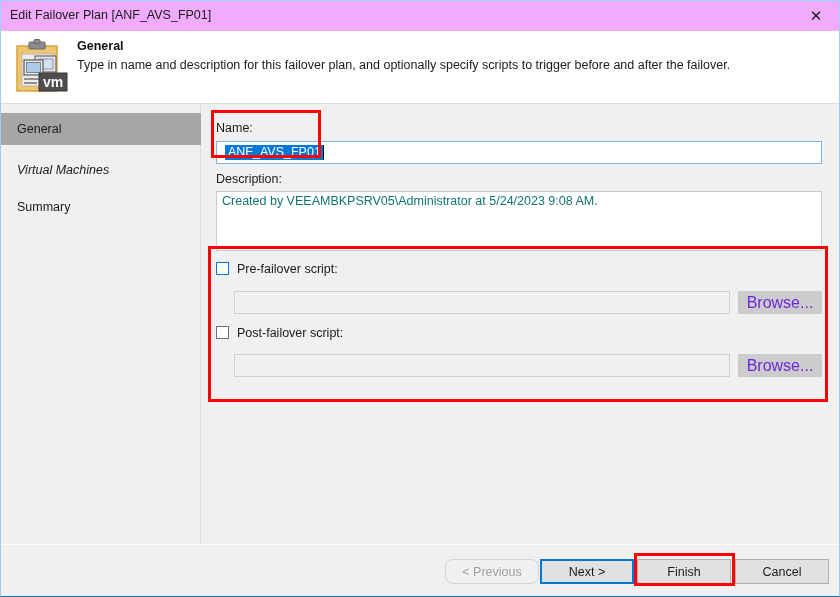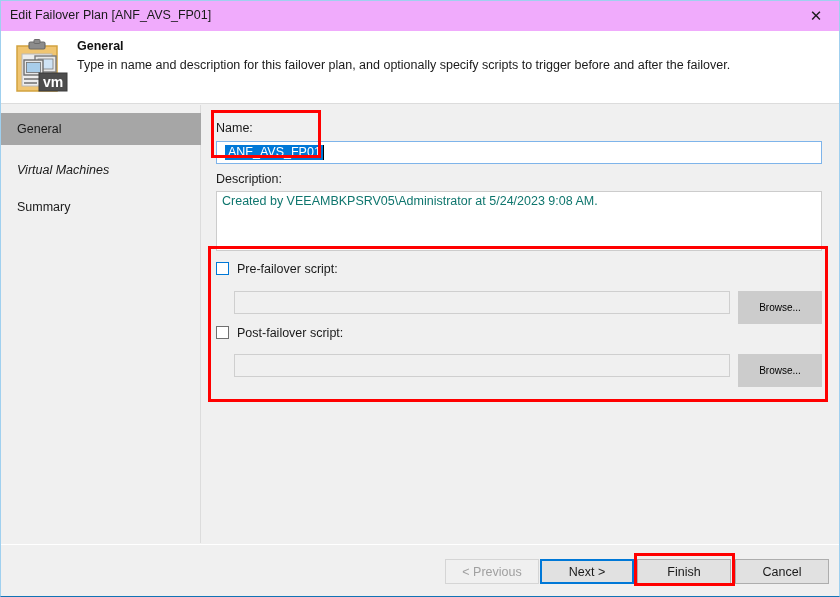--- a/index.html
+++ b/index.html
@@ -161,25 +161,25 @@
   .chk.focus { border-color: #0078d7; }
 
   .disabled-input {
     position: absolute;
     height: 23px;
     background: #f0f0f0;
     border: 1px solid #cfcfcf;
   }
   .browse-btn {
     position: absolute;
-    width: 84px; height: 33px;
+    width: 84px; height: 23px;
     background: #cccccc;
     border: 1px solid #cccccc;
-    color: #000000;
-    font-size: 10px;
+    color: #6d28d9;
+    font-size: 16px;
     display: flex; align-items: center; justify-content: center;
     cursor: default;
   }
 
   
   .footer {
     position: absolute;
     left: 0; top: 543px;
     width: 838px; height: 52px;
     background: #f0f0f0;
@@ -189,21 +189,21 @@
     position: absolute;
     top: 14px;
     width: 94px; height: 25px;
     background: #e1e1e1;
     border: 1px solid #adadad;
     font-size: 12.5px;
     color: #1a1a1a;
     display: flex; align-items: center; justify-content: center;
     cursor: default;
   }
-  .btn.disabled { color: #a0a0a0; background: #f0f0f0; border-color: #d5d5d5; }
+  .btn.disabled { color: #a0a0a0; background: #f0f0f0; border-color: #d5d5d5; border-radius: 8px; }
   .btn.focused { border: 2px solid #0078d7; background: #e1e1e1; }
 
   
   .annot {
     position: absolute;
     border: 3px solid #ff0000;
     pointer-events: none;
   }
 </style>
 </head>

